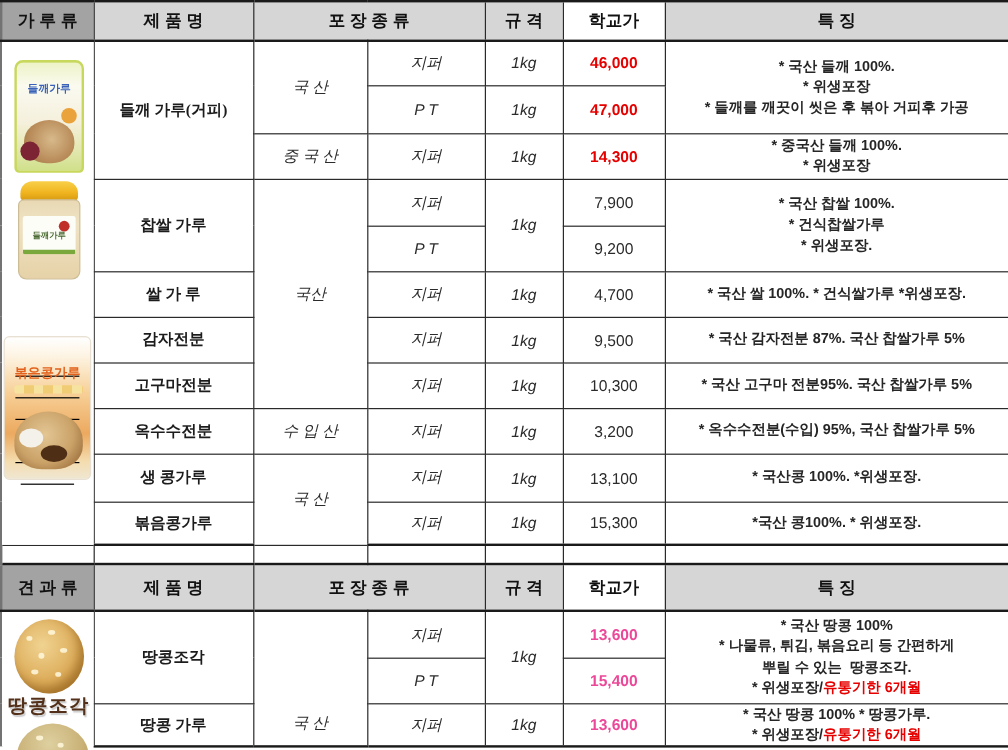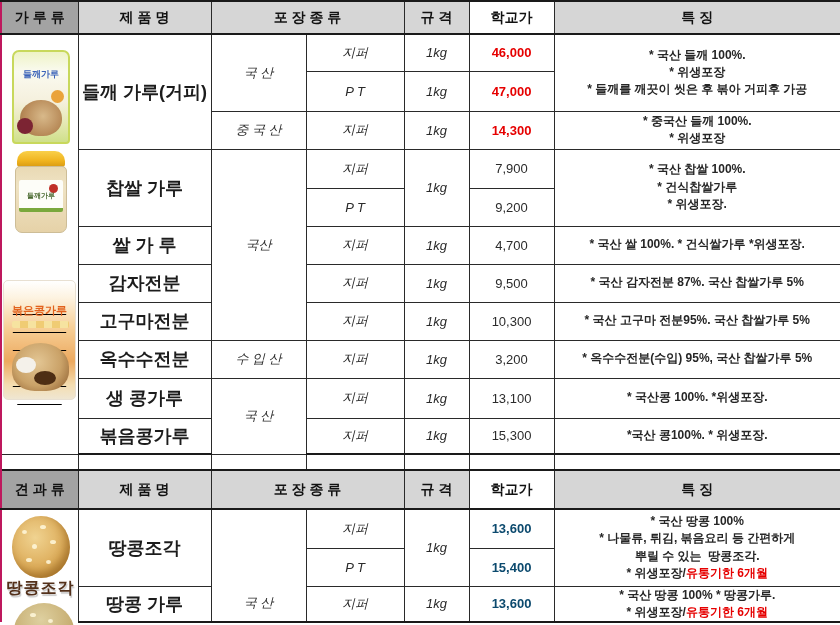--- a/index.html
+++ b/index.html
@@ -7,29 +7,29 @@
   .stage {
     position:relative; width:840px; height:625px; overflow:hidden;
     background:#fff; font-family:"Liberation Sans","DejaVu Sans",sans-serif;
   }
   table.price-table { border-collapse:collapse; table-layout:fixed; width:840px; }
   td, th { border:1px solid #2a2a2a; text-align:center; vertical-align:middle; padding:0; overflow:visible; }
   td div, td span, th div { white-space:pre-wrap; }
   th { background:#d6d6d6; color:#111; font-size:14px; font-weight:700; border-top:2px solid #1a1a1a; border-bottom:2px solid #1a1a1a; }
   th.dark { background:#a3a3a3; }
   th.white { background:#ffffff; }
-  .bl2 { border-left:2px solid #be185d; }
+  .bl2 { border-left:2px solid #737373; }
   .br2 { border-right:2px solid #1a1a1a; }
   .bb2 { border-bottom:2px solid #1a1a1a; }
   .nobb { border-bottom:none; }
-  .name  { font-size:18px; font-weight:700; color:#1c1c1c; }
+  .name  { font-size:13px; font-weight:700; color:#1c1c1c;font-family:Liberation Serif, serif; }
   .origin, .pack, .size { font-size:13px; color:#2b2b2b;font-style:italic; }
   .price { font-size:13px; color:#2b2b2b; }
   .price.redp { color:#e60000; font-weight:700; }
-  .price.boldp { color:#0c4a6e; font-weight:700; }
+  .price.boldp { color:#ec4899; font-weight:700; }
   .feat { font-size:12px; font-weight:700; color:#262626; line-height:1.45; }
   .feat .red { color:#e60000;text-align:center; }
   .origin2 { vertical-align:bottom; padding-bottom:9px; }
   td.photo, td.photo2 { position:relative; background:#fff; }
   .gaprow td { background:#fff; }
 
   
   .pouch1 { position:absolute; left:10px; top:15px; width:58px; height:94px;
     border-radius:7px 7px 4px 4px; border:2px solid #c8d85c;
     background:linear-gradient(180deg,#eef3c6 0%,#fafaf0 22%,#f5f0dd 55%,#e4e8b2 80%,#cfe08a 100%); }

